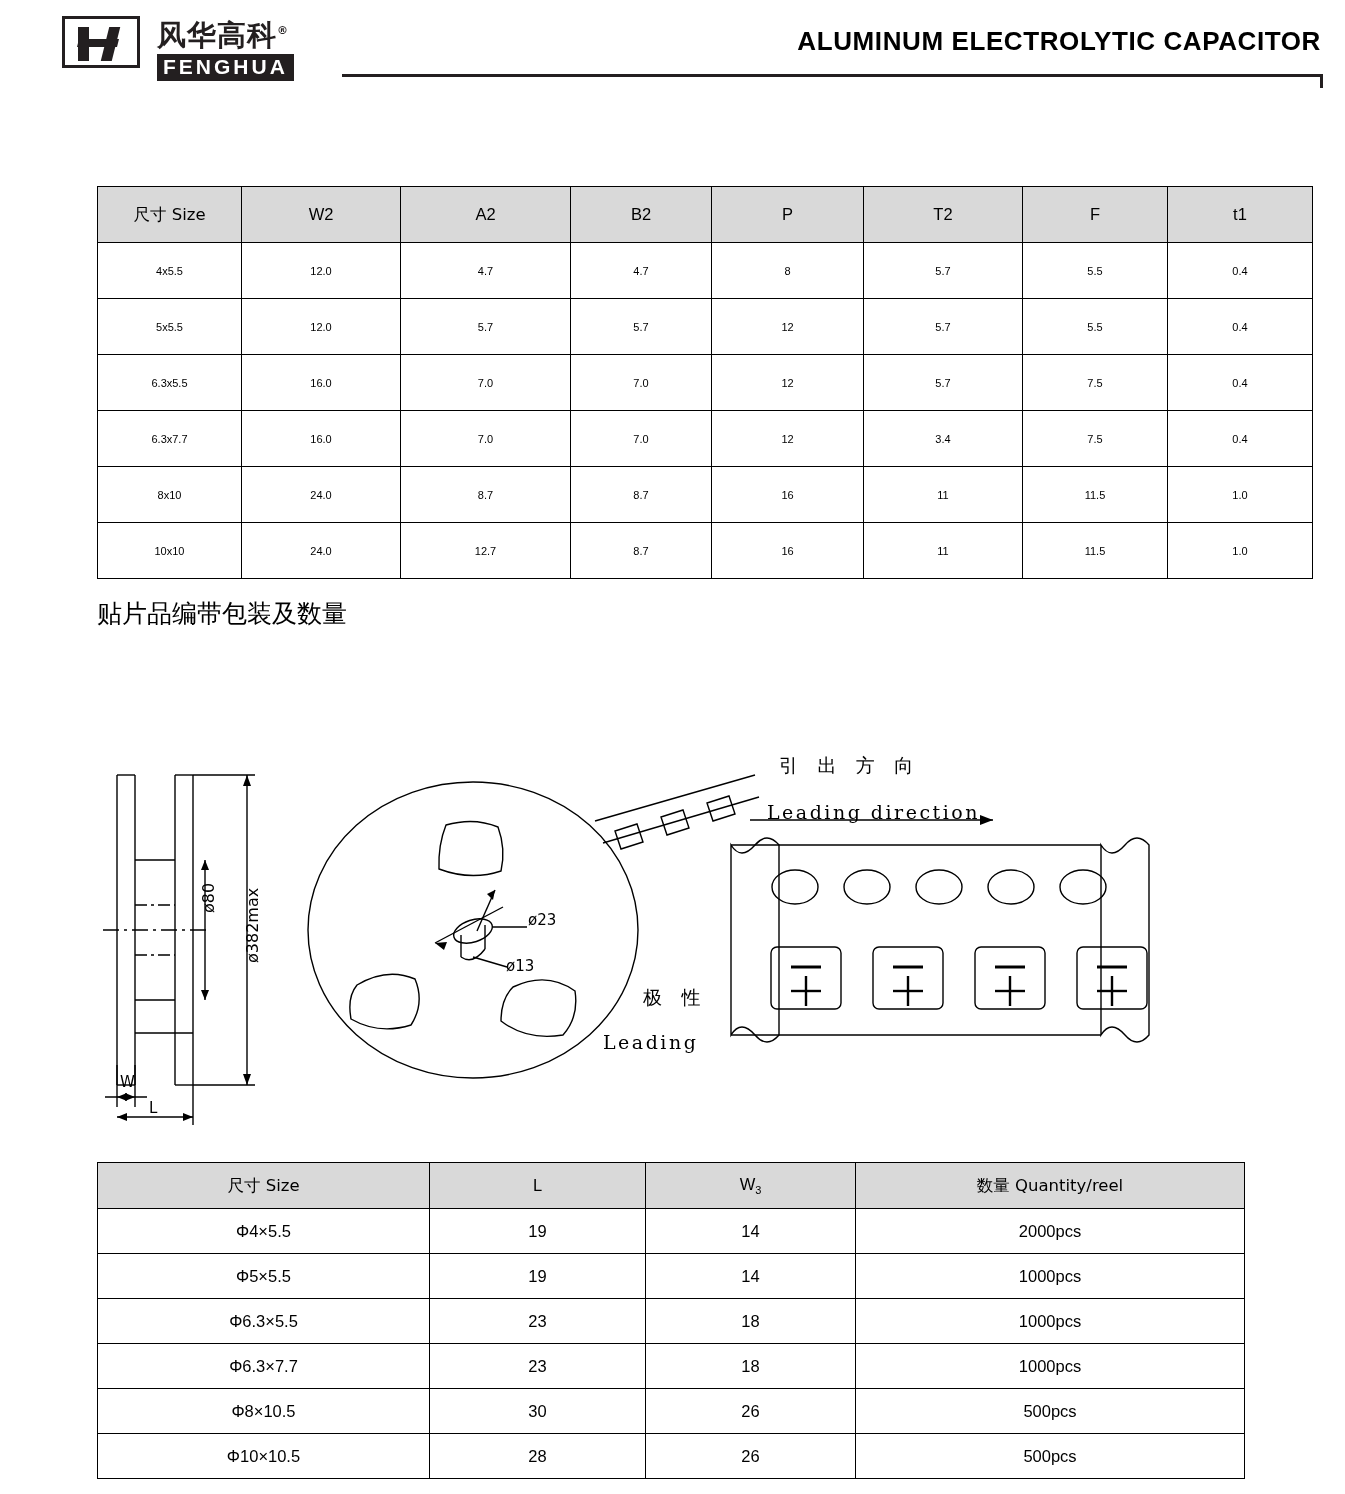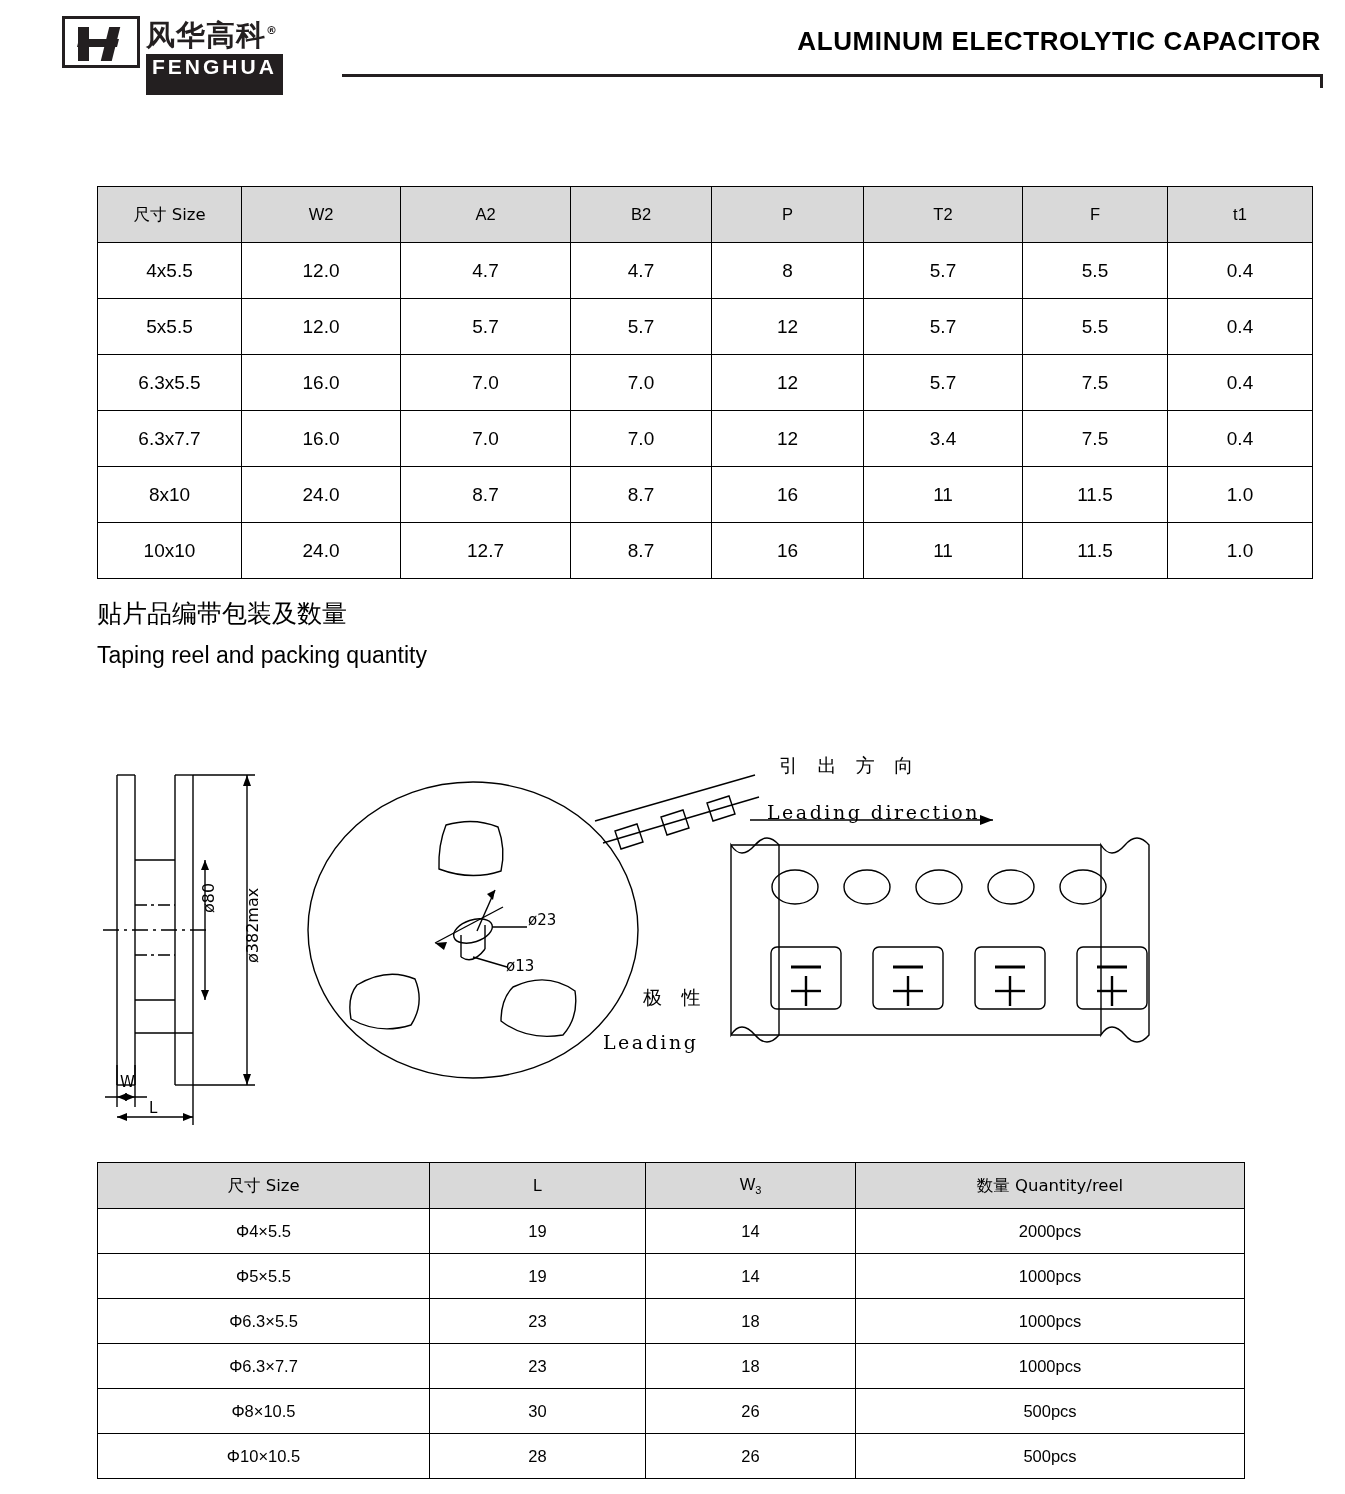--- a/index.html
+++ b/index.html
@@ -57,21 +57,21 @@
   .logo-mark .bar-mid {
     position: absolute;
     left: 13px;
     top: 20px;
     width: 40px;
     height: 8px;
     background: #231f20;
     transform: skewX(-14deg);
   }
   .logo-text {
-    margin-left: 6px;
+    margin-left: 17px;
     position: relative;
   }
   .logo-cn {
     font-family: "DejaVu Sans", sans-serif;
     font-size: 29px;
     font-weight: bold;
     letter-spacing: 1px;
     line-height: 30px;
     color: #231f20;
   }
@@ -79,21 +79,21 @@
     font-size: 11px;
     vertical-align: super;
   }
   .logo-en {
     margin-top: 4px;
     background: #231f20;
     color: #ffffff;
     font-size: 21px;
     font-weight: bold;
     letter-spacing: 3px;
-    padding: 1px 6px 16px 6px;
+    padding: 1px 6px 2px 6px;
     display: inline-block;
     line-height: 24px;
   }
   .header-title {
     position: absolute;
     right: 24px;
     top: 26px;
     font-size: 26px;
     font-weight: bold;
     letter-spacing: 0.6px;
@@ -126,21 +126,21 @@
   .tbl1 {
     position: absolute;
     left: 97px;
     top: 186px;
     width: 1215px;
   }
   .tbl1 th, .tbl1 td {
     border: 1px solid #000;
     height: 53px;
     text-align: center;
-    font-size: 19px;
+    font-size: 11px;
     font-weight: normal;
   }
   .tbl1 th {
     background: #d9d9d9;
     font-size: 16.5px;
   }
   .tbl1 .c0 { width: 144px; }
   .tbl1 .c1 { width: 159px; }
   .tbl1 .c2 { width: 170px; }
   .tbl1 .c3 { width: 141px; }
@@ -321,21 +321,20 @@
       <td>16</td>
       <td>11</td>
       <td>11.5</td>
       <td>1.0</td>
     </tr>
   </tbody>
 </table>
 
 <div class="sec-head">
   <div class="cn">贴片品编带包装及数量</div>
-  <div class="en">Taping reel and packing quantity</div>
 </div>
 
 <div class="figure">
   <svg width="1160" height="400" viewBox="0 0 1160 400">
     <g fill="none" stroke="#000" stroke-width="1.4">
 
       <line x1="22" y1="40" x2="22" y2="350"></line>
       <line x1="40" y1="40" x2="40" y2="350"></line>
       <line x1="80" y1="40" x2="80" y2="350"></line>
       <line x1="98" y1="40" x2="98" y2="350"></line>

